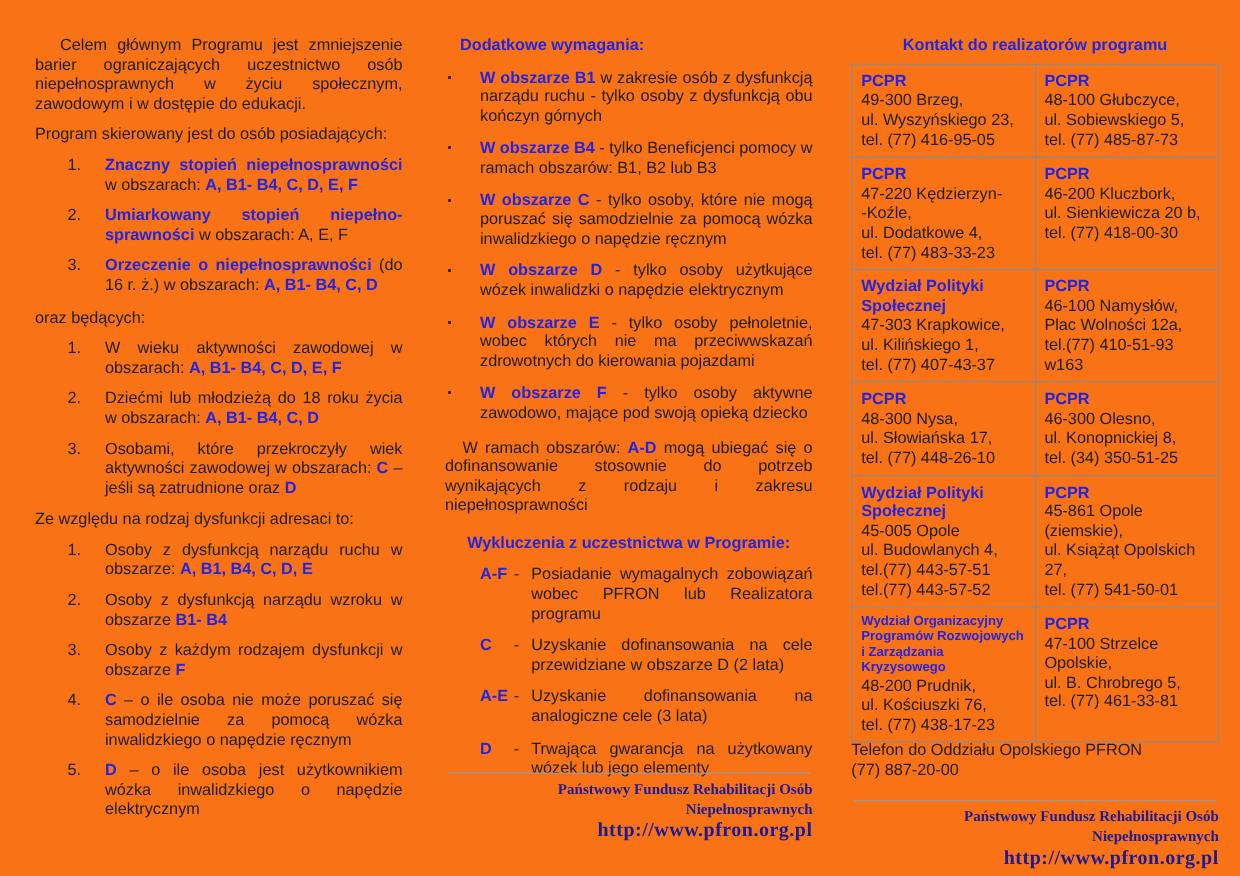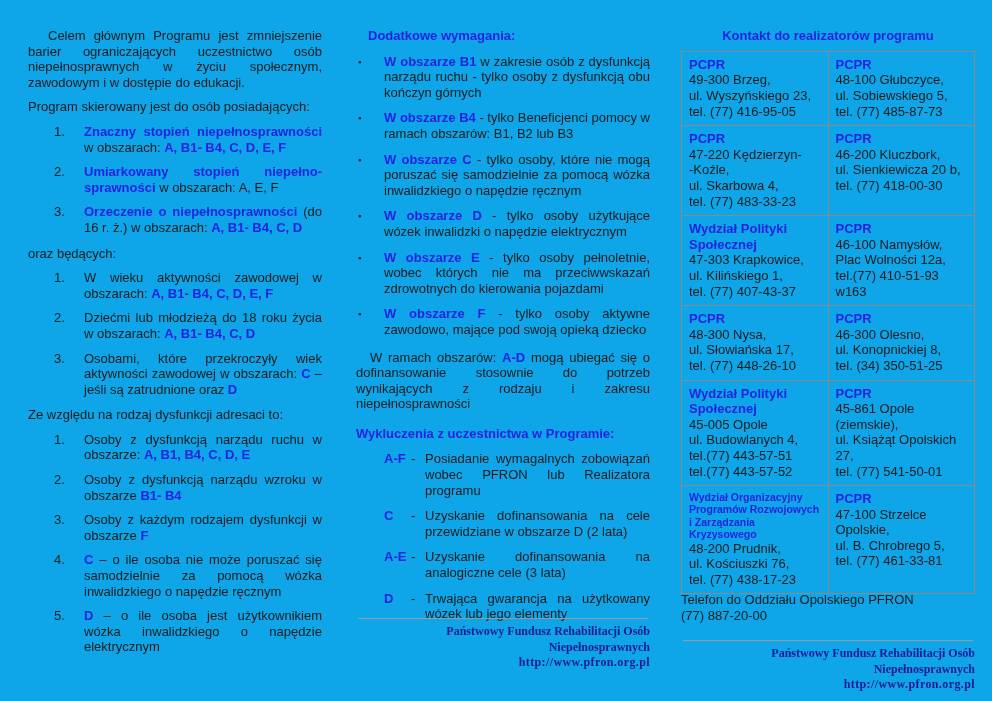--- a/index.html
+++ b/index.html
@@ -3,21 +3,21 @@
 <meta charset="utf-8">
 <style>
   :root{
     --blue:#2424e0;
     --navy:#1a1a96;
     --text:#1c1c1c;
     --border:#8a8a8a;
   }
   html,body{margin:0;padding:0;background:#fff;}
   .page{
-    position:relative;width:992px;height:701px;background:#0ea5e9;
+    position:relative;width:992px;height:701px;background:#f97316;
     font-family:"Liberation Sans","DejaVu Sans",sans-serif;
     font-size:13px;line-height:1.2;color:var(--text);
     overflow:hidden;
   }
   .col{position:absolute;top:0;height:701px;box-sizing:border-box;padding-top:28px;}
   .col-left{left:28px;width:294px;}
   .col-mid{left:356px;width:294px;}
   .col-right{left:681px;width:294px;}
 
   .para{margin:0 0 9px;text-align:justify;}
@@ -38,21 +38,21 @@
   .bli .obody{flex:1;text-align:justify;}
 
   
   .exli{display:flex;margin:10px 0 0 0;}
   .exli .elabel{flex:0 0 27px;color:var(--blue);font-weight:bold;margin-left:28px;}
   .exli .edash{flex:0 0 14px;}
   .exli .ebody{flex:1;text-align:justify;}
 
   .h-blue{color:var(--blue);font-weight:bold;margin:0 0 4px;}
   .h-mid1{margin-left:12px;}
-  .h-mid2{text-align:left;margin:14px 0 2px;}
+  .h-mid2{text-align:center;margin:14px 0 2px;}
   .mid-para{margin:12px 0 0;text-align:justify;text-indent:14px;}
 
   
   .r-title{color:var(--blue);font-weight:bold;text-align:center;margin:0 0 7px;line-height:1.22;}
   table.contacts{border-collapse:collapse;width:100%;table-layout:fixed;}
   table.contacts td{
     border:1px solid var(--border);vertical-align:top;
     padding:5px 7px 6px;width:50%;line-height:1.2;
   }
   .cell-name{color:var(--blue);font-weight:bold;}
@@ -61,21 +61,21 @@
 
   .col-footer{position:absolute;left:0;right:0;}
   .col-mid .col-footer{top:618px;}
   .col-right .col-footer{top:640px;}
   .fline{border:none;border-top:1px solid #9a9a9a;margin:0 2px 5px;}
   .footer-serif{
     font-family:"Liberation Serif","DejaVu Serif",serif;font-weight:bold;
     color:var(--navy);text-align:right;
   }
   .footer-serif .f1{font-size:12px;line-height:1.3;}
-  .footer-serif .f2{font-size:12px;line-height:1.25;letter-spacing:.4px;}
+  .footer-serif .f2{font-size:16px;line-height:1.25;letter-spacing:.4px;}
 </style>
 </head>
 <body>
 
 <div class="page">
 
   <div class="col col-left">
     <p class="para first-indent">Celem głównym Programu jest zmniejszenie barier ograniczających uczestnictwo osób niepełnosprawnych w życiu społecznym, zawodowym i w dostępie do edukacji.</p>
     <p class="para">Program skierowany jest do osób posiadających:</p>
     <div>
@@ -211,21 +211,21 @@
               <div>48-100 Głubczyce,</div>
               <div>ul. Sobiewskiego 5,</div>
               <div>tel. (77) 485-87-73</div>
             </td>
           </tr>
           <tr>
             <td>
               <div class="cell-name">PCPR</div>
               <div>47-220 Kędzierzyn-</div>
               <div>-Koźle,</div>
-              <div>ul. Skarbowa 4,</div>
+              <div>ul. Dodatkowe 4,</div>
               <div>tel. (77) 483-33-23</div>
             </td>
             <td>
               <div class="cell-name">PCPR</div>
               <div>46-200 Kluczbork,</div>
               <div>ul. Sienkiewicza 20 b,</div>
               <div>tel. (77) 418-00-30</div>
             </td>
           </tr>
           <tr>

